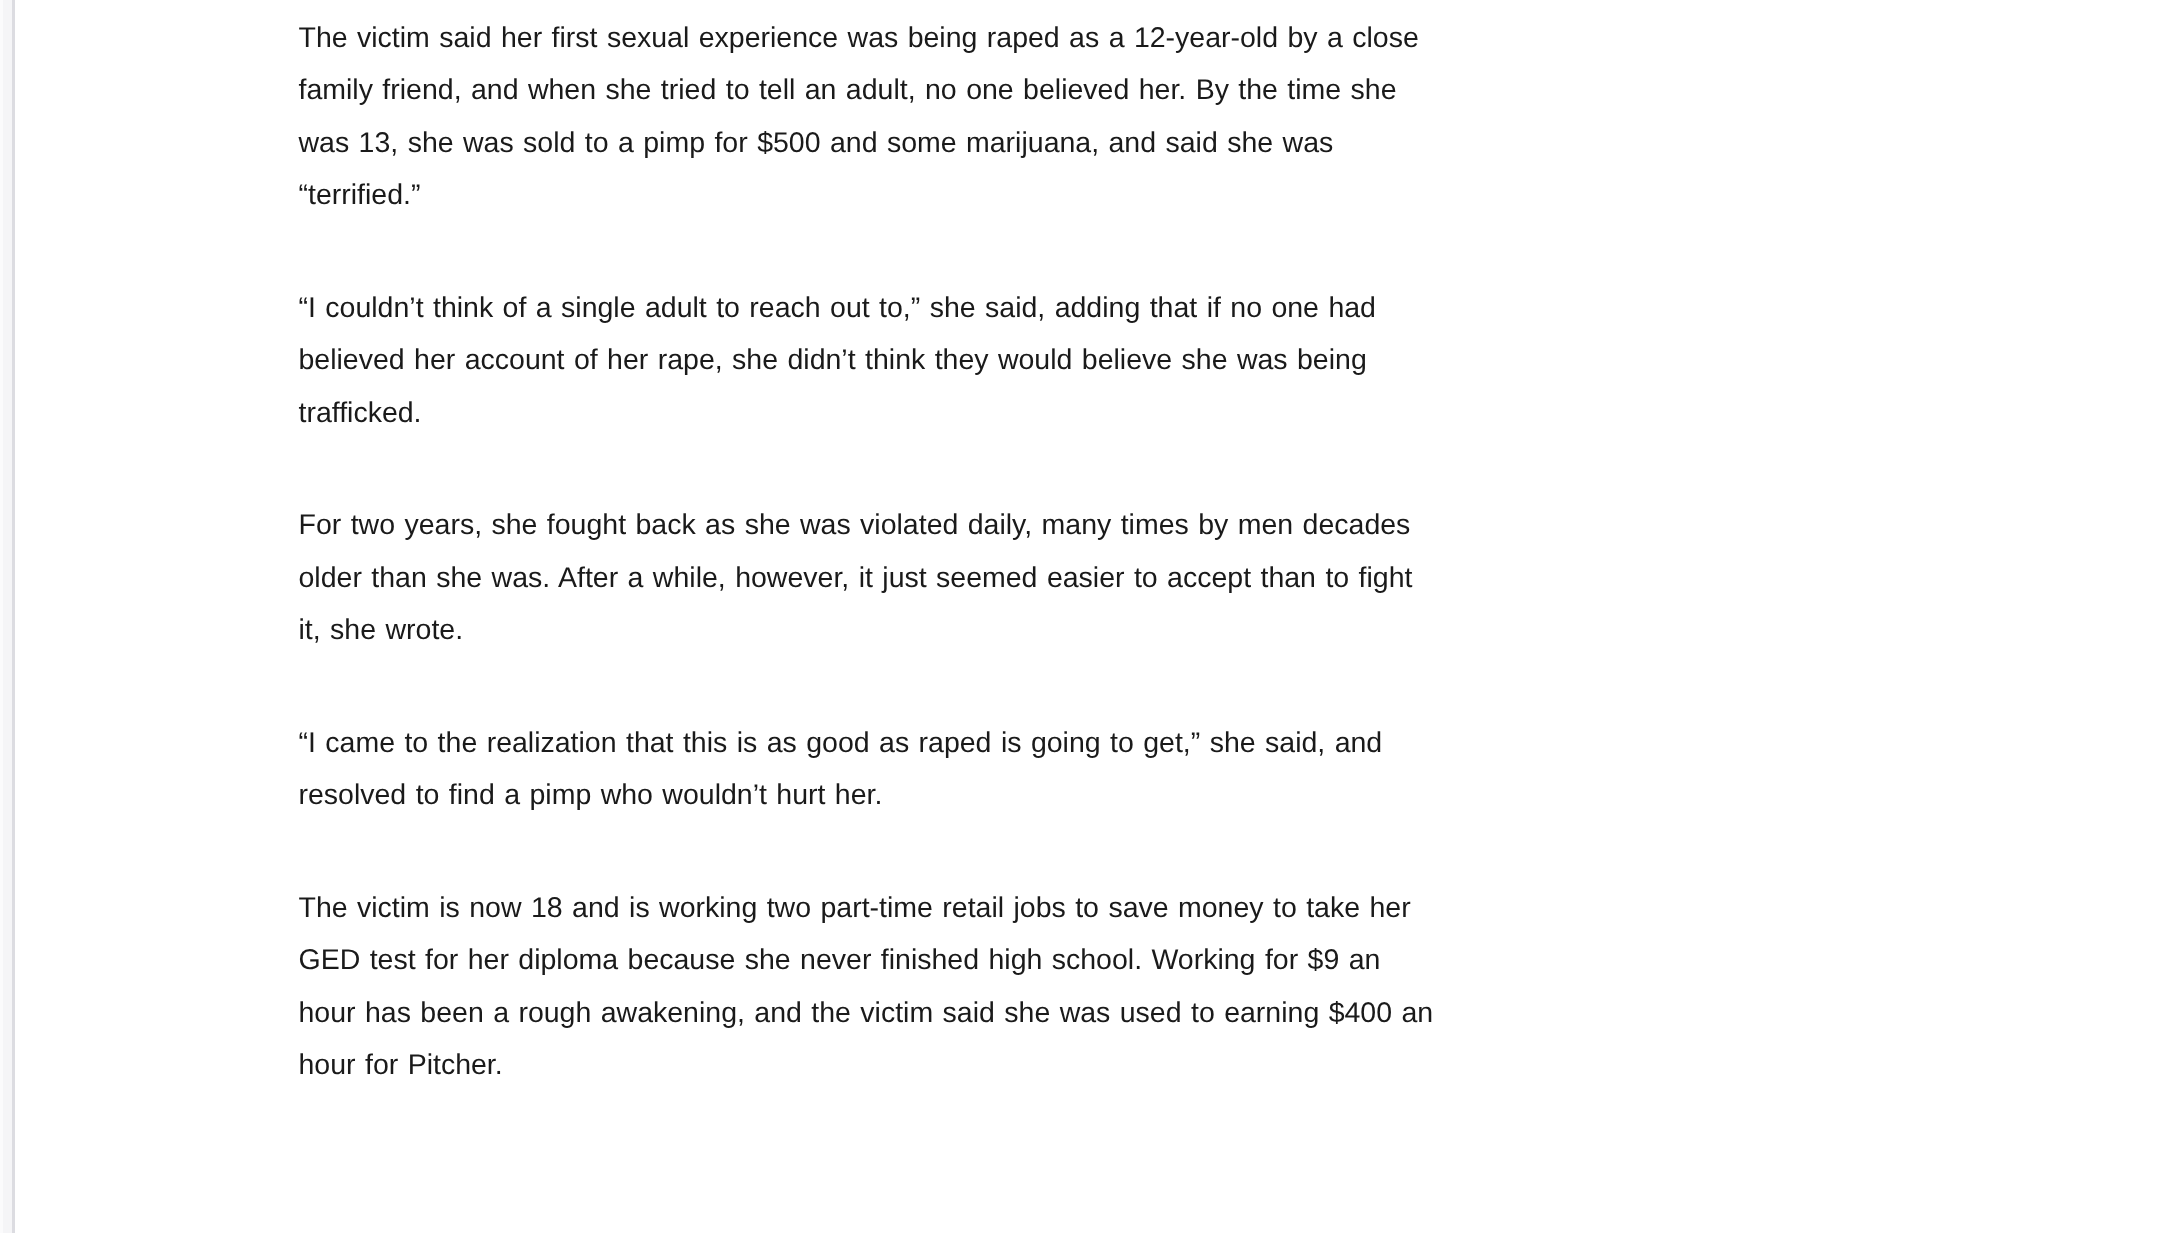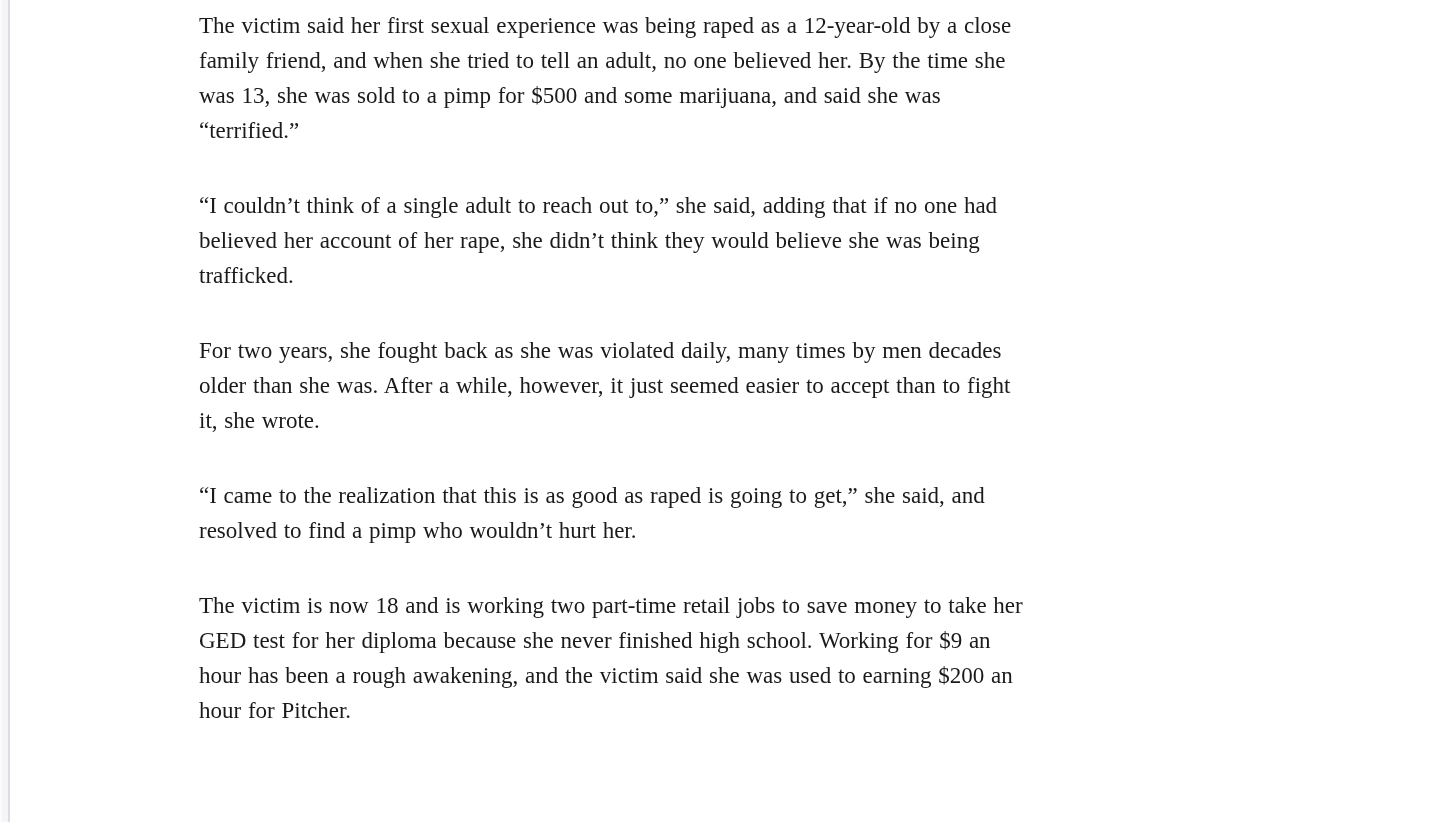--- a/index.html
+++ b/index.html
@@ -20,22 +20,22 @@
     background: #f5f5f7;
     border-left: 2px solid #fbfbfc;
     border-right: 2px solid #dcdce1;
   }
   
   .article {
     box-sizing: border-box;
     margin: 0 0 0 199px;
     padding-top: 8px;
     max-width: 978px;
-    font-family: Liberation Serif, serif;
-    font-size: 23px;
+    font-family: Liberation Sans, sans-serif;
+    font-size: 19px;
     line-height: 35px;
     color: #1a1a1a;
     word-spacing: 1px;
     font-variant-numeric: oldstyle-nums;
   }
   .article p {
     margin: 0 0 40px 0;
     white-space: pre-line; 
   }
 </style>
@@ -52,15 +52,15 @@
   <p>“I couldn’t think of a single adult to reach out to,” she said, adding that if no one had
 believed her account of her rape, she didn’t think they would believe she was being
 trafficked.</p>
   <p>For two years, she fought back as she was violated daily, many times by men decades
 older than she was. After a while, however, it just seemed easier to accept than to fight
 it, she wrote.</p>
   <p>“I came to the realization that this is as good as raped is going to get,” she said, and
 resolved to find a pimp who wouldn’t hurt her.</p>
   <p>The victim is now 18 and is working two part-time retail jobs to save money to take her
 GED test for her diploma because she never finished high school. Working for $9 an
-hour has been a rough awakening, and the victim said she was used to earning $200 an
+hour has been a rough awakening, and the victim said she was used to earning $400 an
 hour for Pitcher.</p>
 </main>
 
 </body></html>

